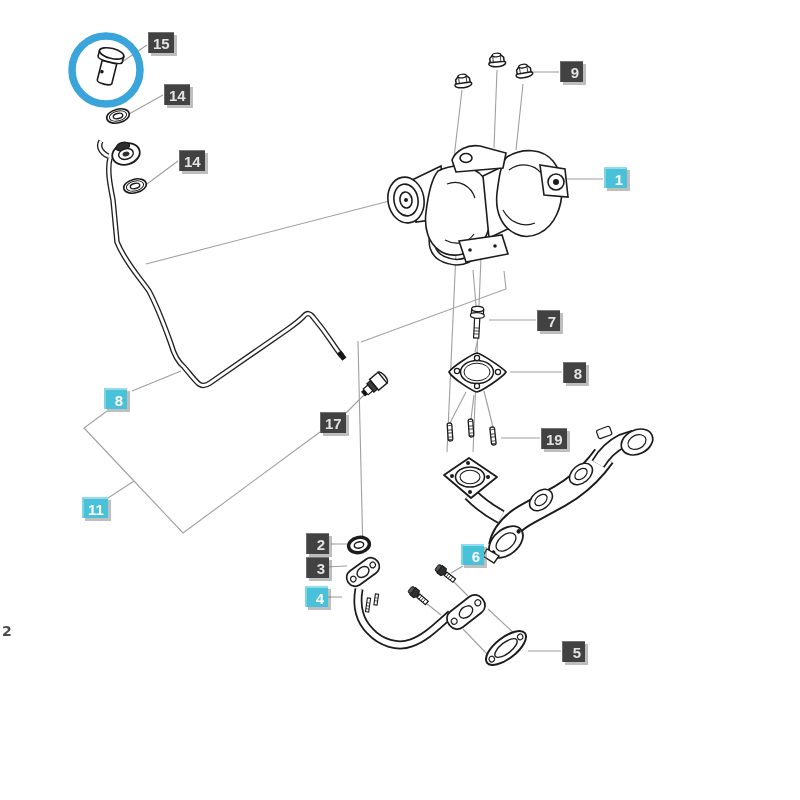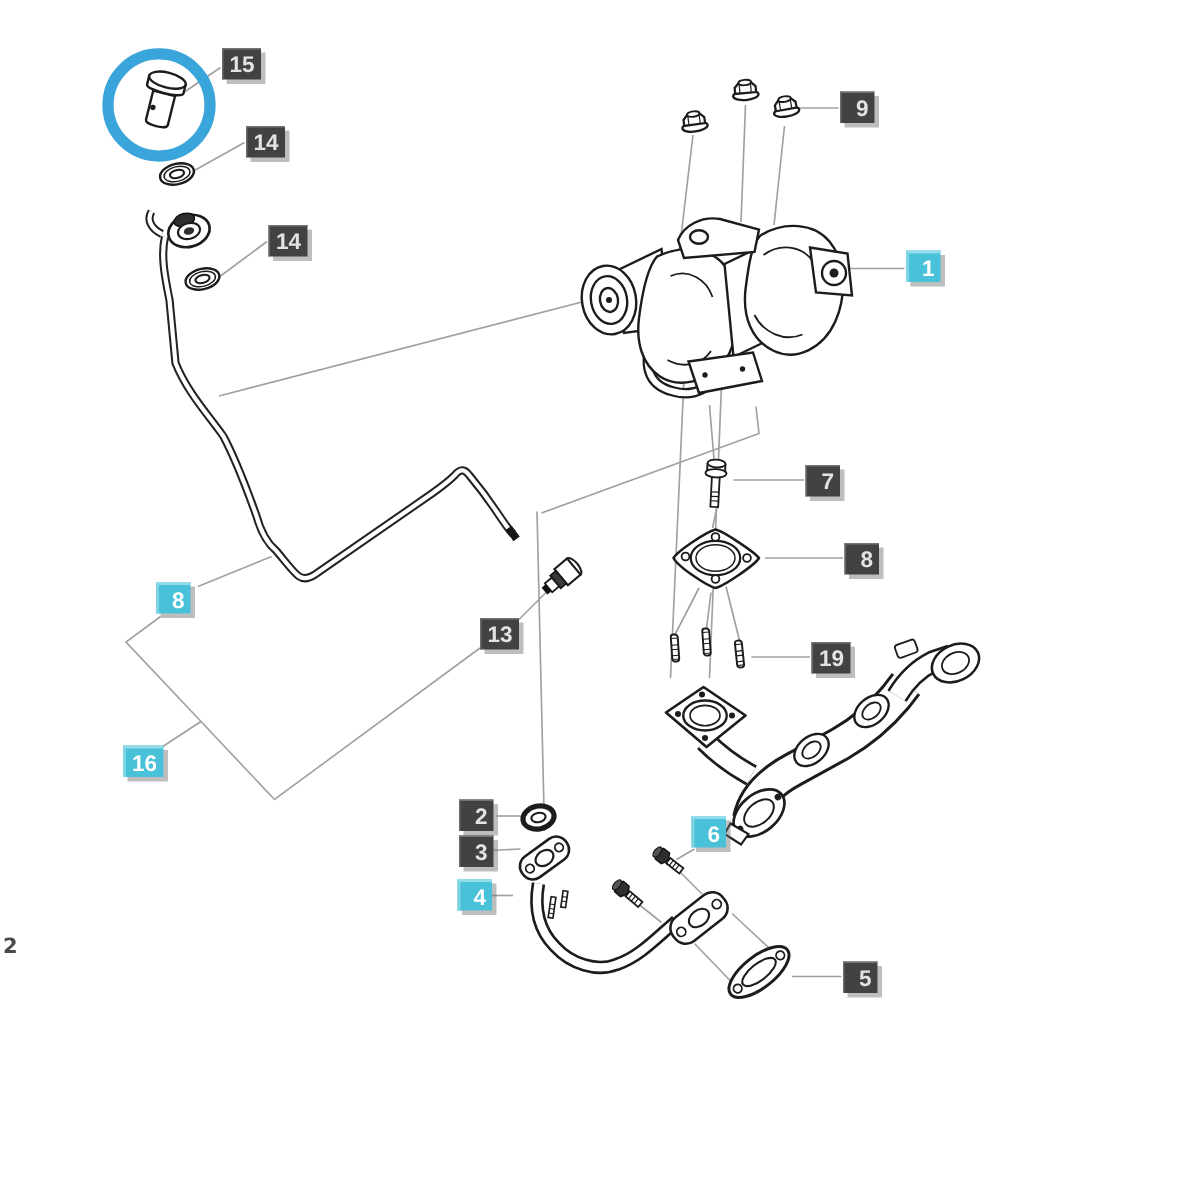--- a/index.html
+++ b/index.html
@@ -271,22 +271,22 @@
 
 <div class="lbl dark" style="left:148px;top:32px">15</div>
 <div class="lbl dark" style="left:164px;top:84px">14</div>
 <div class="lbl dark" style="left:179px;top:150px">14</div>
 <div class="lbl dark" style="left:560px;top:61px">9</div>
 <div class="lbl cyan" style="left:604px;top:167px">1</div>
 <div class="lbl dark" style="left:537px;top:310px">7</div>
 <div class="lbl dark" style="left:563px;top:362px">8</div>
 <div class="lbl dark" style="left:541px;top:428px">19</div>
 <div class="lbl cyan" style="left:104px;top:388px">8</div>
-<div class="lbl dark" style="left:320px;top:412px">13</div>
-<div class="lbl cyan" style="left:82px;top:497px">16</div>
+<div class="lbl dark" style="left:320px;top:412px">17</div>
+<div class="lbl cyan" style="left:82px;top:497px">11</div>
 <div class="lbl dark" style="left:306px;top:533px">2</div>
 <div class="lbl dark" style="left:306px;top:557px">3</div>
 <div class="lbl cyan" style="left:305px;top:586px">4</div>
 <div class="lbl cyan" style="left:461px;top:544px">6</div>
 <div class="lbl dark" style="left:562px;top:641px">5</div>
 
 <span class="stray">2</span>
 
 </div>
 

